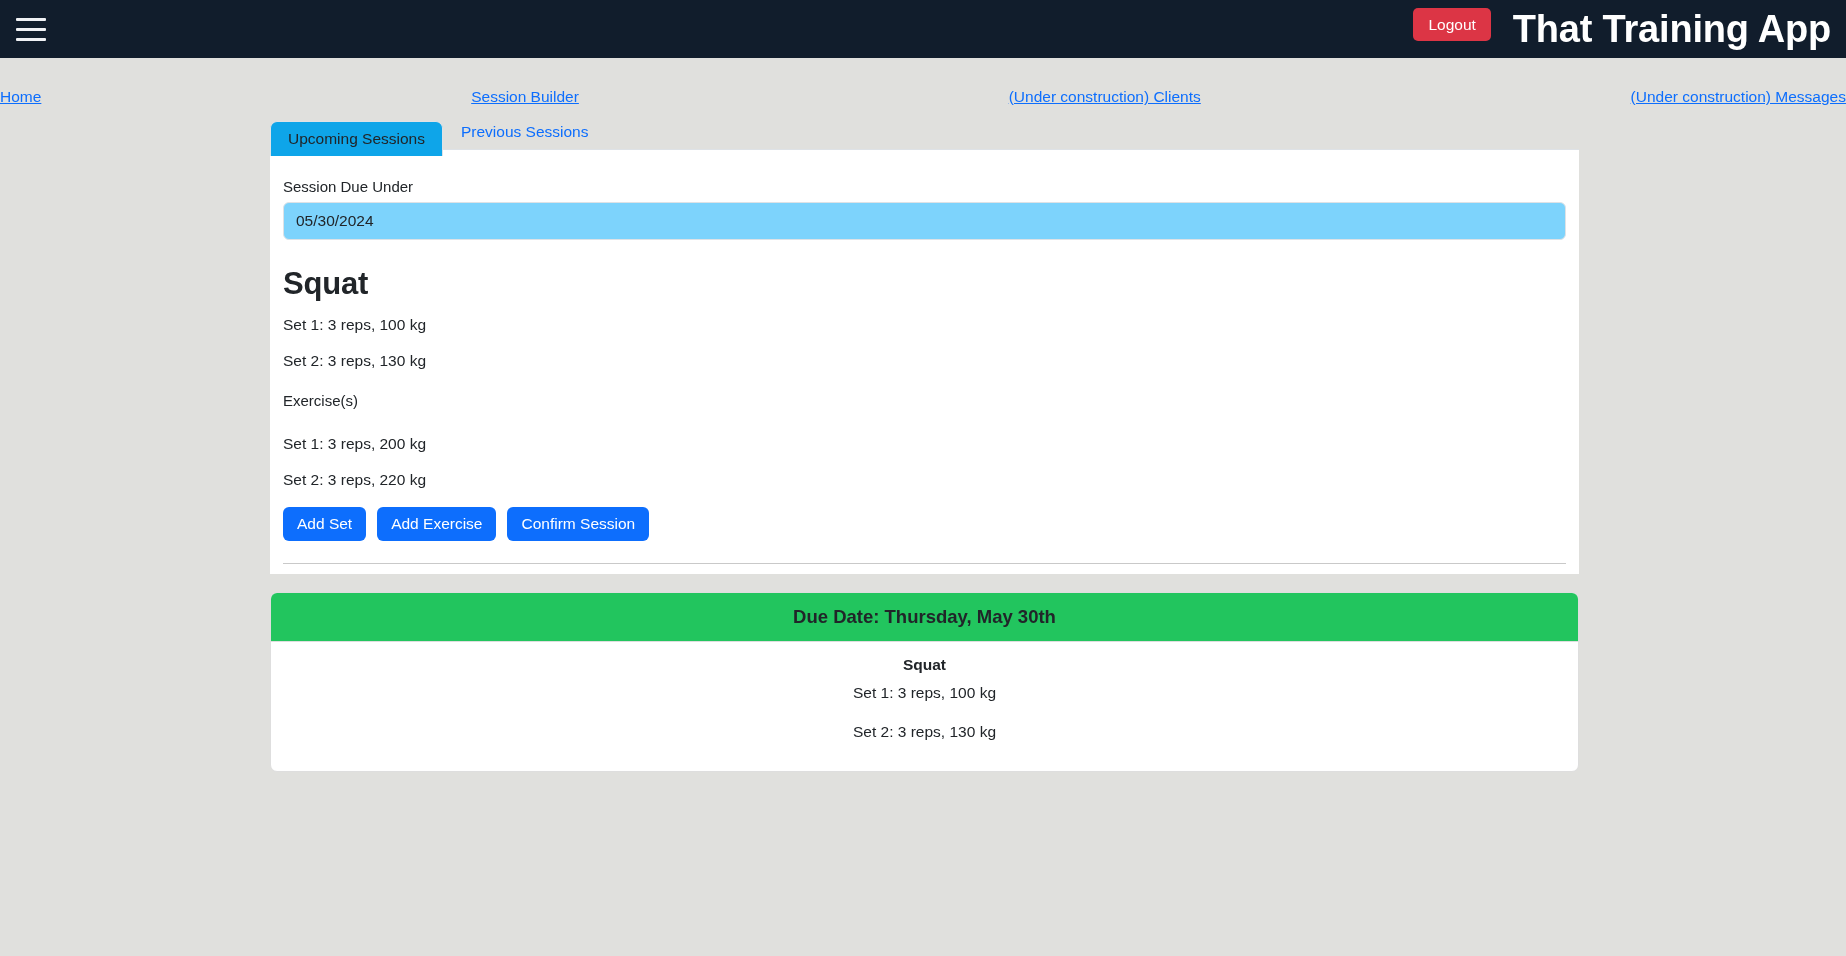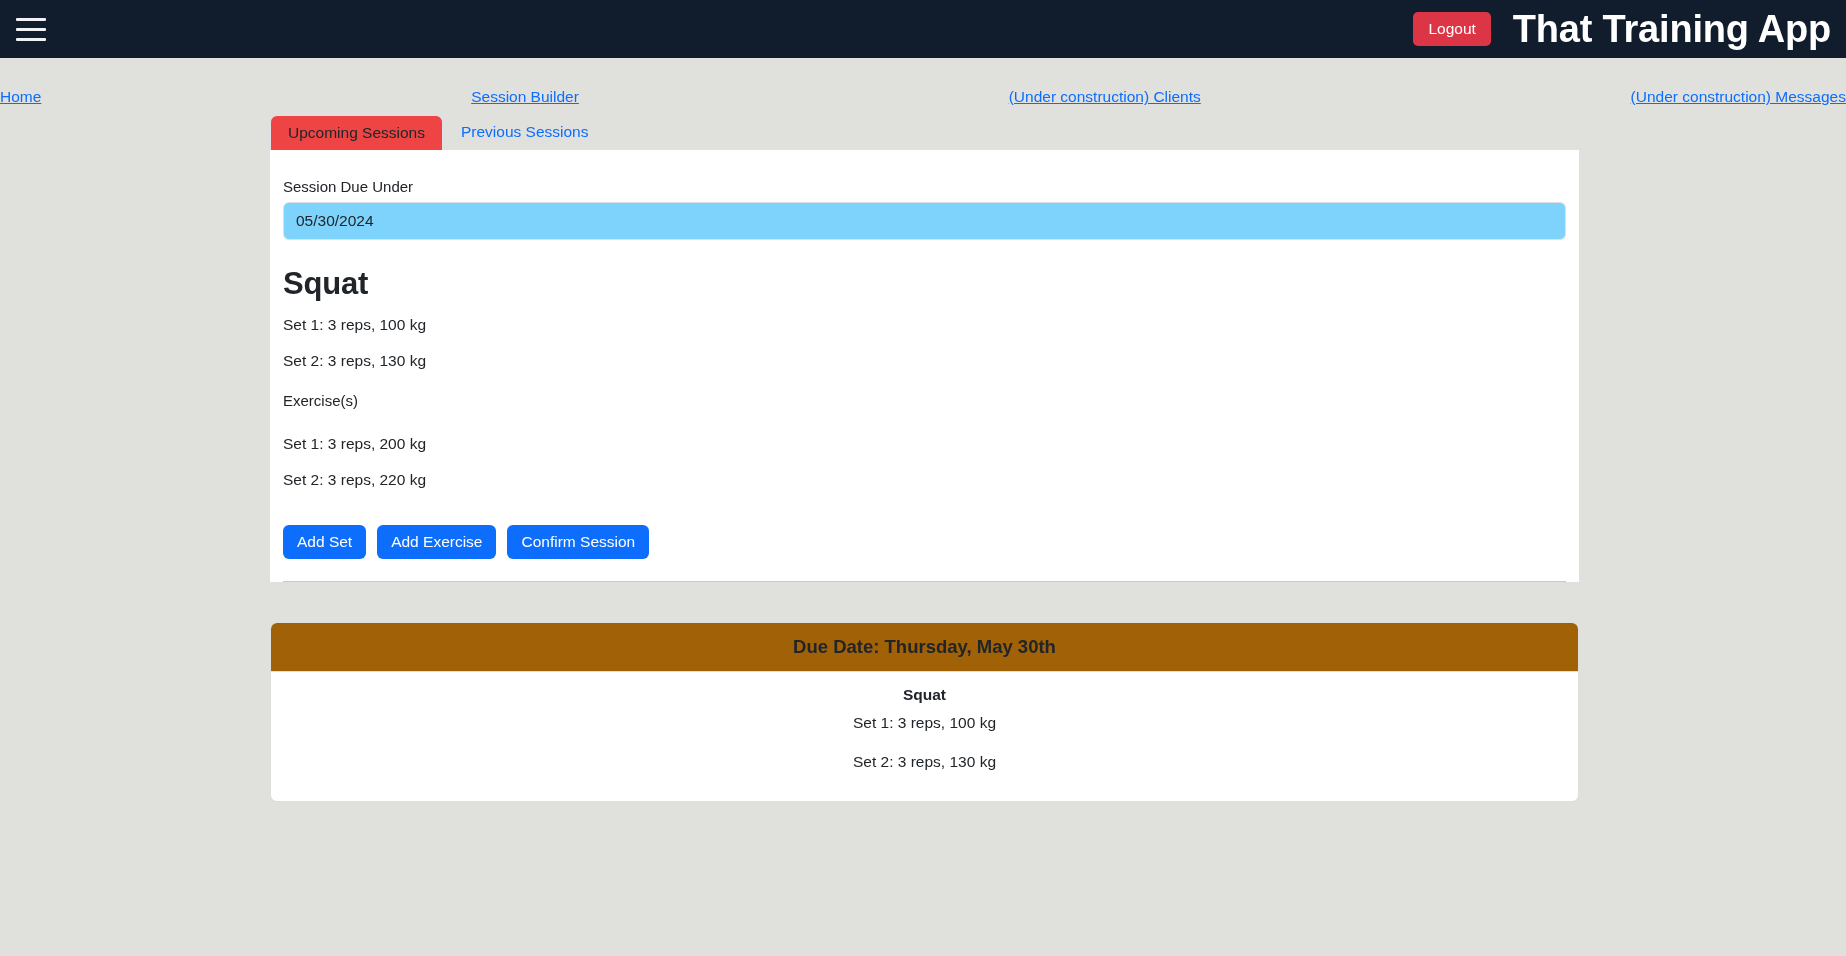--- a/index.html
+++ b/index.html
@@ -39,21 +39,21 @@
   }
   .hamburger span {
     display: block;
     height: 3px;
     width: 100%;
     background: #f0f2f5;
     border-radius: 1px;
   }
   .navbar-right {
     display: flex;
-    align-items: center;
+    align-items: flex-start;
     gap: 22px;
   }
   .logout-btn {
     background: #dc3545;
     color: #ffffff;
     border: none;
     border-radius: 5px;
     font-size: 15.5px;
     font-family: "Liberation Sans", sans-serif;
     padding: 8px 15px;
@@ -99,27 +99,27 @@
   }
   .tab {
     font-size: 15.5px;
     padding: 8px 17px;
     cursor: pointer;
     line-height: 1.15;
     border: 1px solid transparent;
     border-bottom: none;
   }
   .tab.active {
-    background: #ef4444;
+    background: #0ea5e9;
     color: #212529;
     border-color: #dee2e6;
     border-top-left-radius: 7px;
     border-top-right-radius: 7px;
     position: relative;
-    top: 1px;
+    top: 7px;
   }
   .tab.inactive {
     color: #0d6efd;
   }
 
   
   .tab-panel {
     background: #ffffff;
     border-top: 1px solid #dee2e6;
     padding: 28px 13px 0 13px;
@@ -186,39 +186,38 @@
   .btn-primary {
     background: #0d6efd;
     color: #ffffff;
     border: none;
     border-radius: 6px;
     padding: 8px 14px;
     font-size: 15.5px;
     font-family: "Liberation Sans", sans-serif;
     cursor: pointer;
     line-height: 1.15;
-    margin-top: 18px;
   }
   hr.divider {
     border: none;
     border-top: 1px solid #c9c9c9;
     margin: 0 0 40px 0;
     opacity: 1;
   }
 
   
   .session-card {
     background: #ffffff;
     border: 1px solid #dedede;
     border-radius: 7px;
     margin-top: 18px;
     overflow: hidden;
   }
   .session-card-header {
-    background: #a16207;
+    background: #22c55e;
     border-bottom: 1px solid #dedede;
     text-align: center;
     font-size: 18.5px;
     font-weight: bold;
     padding: 13px 10px;
   }
   .session-card-body {
     text-align: center;
     padding: 14px 10px 30px 10px;
   }

